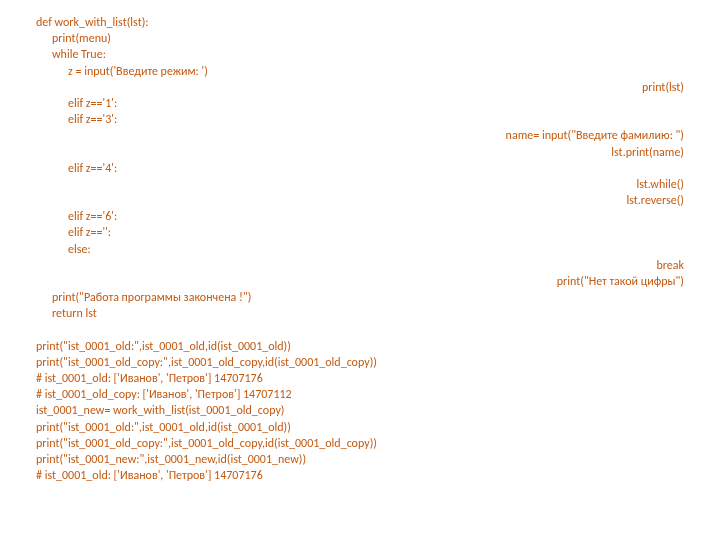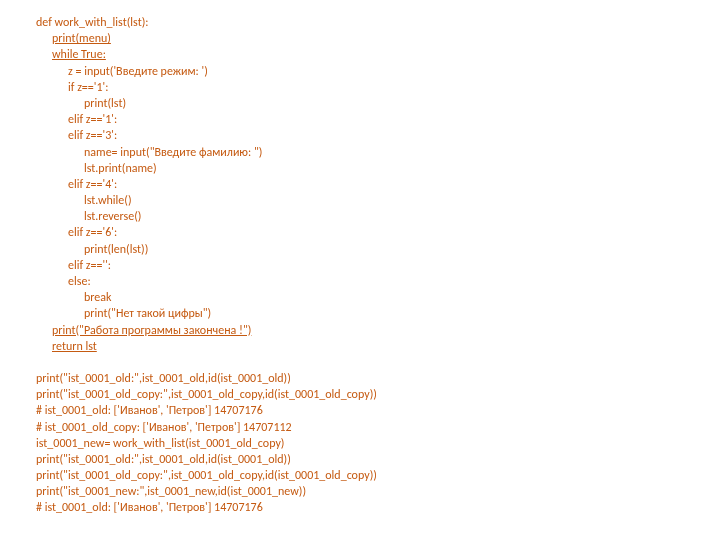--- a/index.html
+++ b/index.html
@@ -12,44 +12,42 @@
       line-height: 1.35;
       color: #c55a11;
       padding: 14px 36px;
       overflow: hidden;
     }
     .code-line {
       white-space: pre;
       color: #c55a11;
     }
     .indent-0 { padding-left: 0; }
-    .indent-1 { padding-left: 16px; text-decoration: underline; }
+    .indent-1 { padding-left: 16px; }
     .indent-2 { padding-left: 32px; }
-    .indent-3 { padding-left: 48px; }
+    .indent-3 { padding-left: 48px; text-align: right; }
     .gap { height: 16px; }
   </style>
 </head>
 <body>
 
 <div id="code-container">
     <div class="code-line indent-0">def work_with_list(lst):</div>
     <div class="code-line indent-1">print(menu)</div>
     <div class="code-line indent-1">while True:</div>
     <div class="code-line indent-2">z = input('Введите режим: ')</div>
-    <div class="code-line indent-2">if z=='1':</div>
     <div class="code-line indent-3">print(lst)</div>
     <div class="code-line indent-2">elif z=='1':</div>
     <div class="code-line indent-2">elif z=='3':</div>
     <div class="code-line indent-3">name= input("Введите фамилию: ")</div>
     <div class="code-line indent-3">lst.print(name)</div>
     <div class="code-line indent-2">elif z=='4':</div>
     <div class="code-line indent-3">lst.while()</div>
     <div class="code-line indent-3">lst.reverse()</div>
     <div class="code-line indent-2">elif z=='6':</div>
-    <div class="code-line indent-3">print(len(lst))</div>
     <div class="code-line indent-2">elif z=='':</div>
     <div class="code-line indent-2">else:</div>
     <div class="code-line indent-3">break</div>
     <div class="code-line indent-3">print("Нет такой цифры")</div>
     <div class="code-line indent-1">print("Работа программы закончена !")</div>
     <div class="code-line indent-1">return lst</div>
     <div class="gap"></div>
     <div class="code-line indent-0">print("ist_0001_old:",ist_0001_old,id(ist_0001_old))</div>
     <div class="code-line indent-0">print("ist_0001_old_copy:",ist_0001_old_copy,id(ist_0001_old_copy))</div>
     <div class="code-line indent-0"># ist_0001_old: ['Иванов', 'Петров'] 14707176</div>

